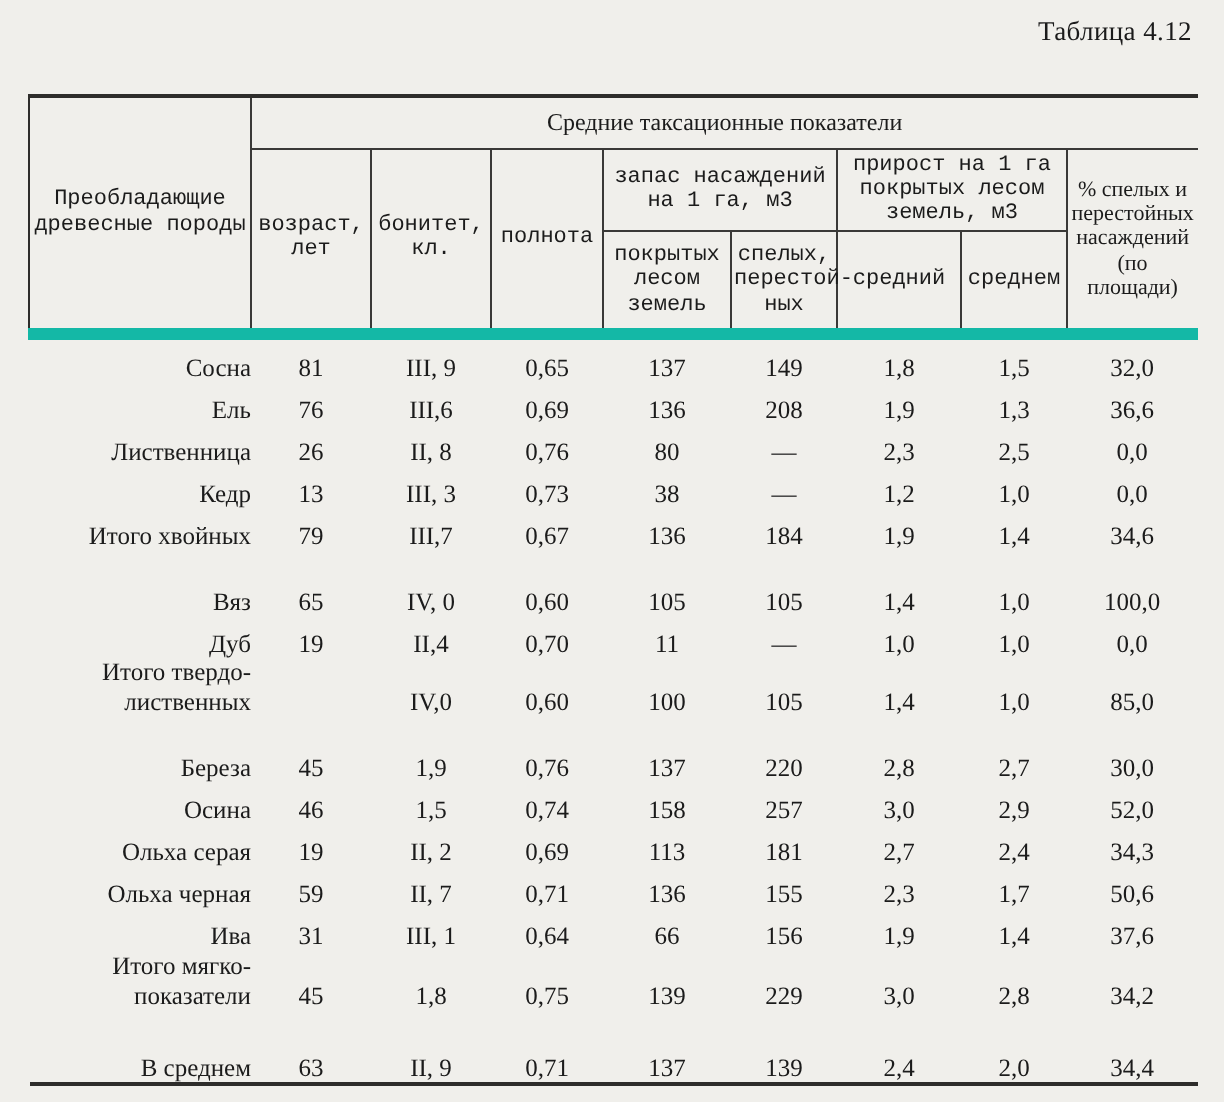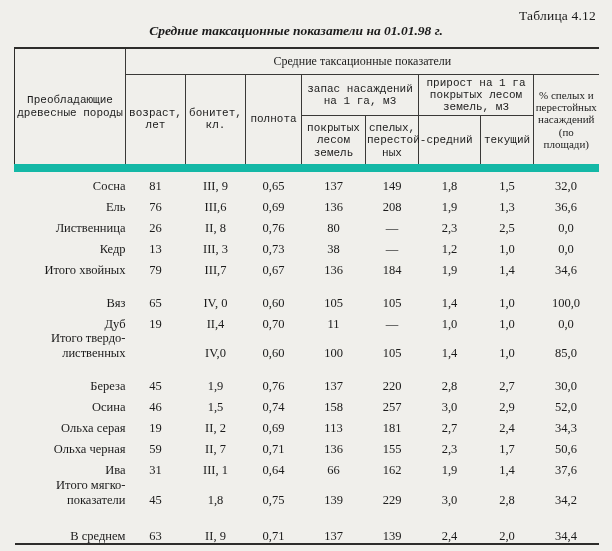--- a/index.html
+++ b/index.html
@@ -32,21 +32,21 @@
   thead th{
     font-weight:normal;
     font-size:11px;
     line-height:1.12;
     text-align:center;vertical-align:middle;
     padding:2px 1px;
   }
   .outer-left{border-left:1.5px solid #2e2d2b;}
   .vr{border-right:1px solid #3a3937;font-family:Liberation Mono, monospace;}
   .hb1{border-bottom:1px solid #3a3937;}
-  .hbot{border-bottom:8px solid #14b8a6;}
+  .hbot{border-bottom:6px solid #14b8a6;}
   .row-grouptitle{height:26px;}
   .row-head2 th{height:32px;}
   .row-head3 th{height:44px;}
   tbody td{
     border:none;
     padding:0;
     height:21px;
     vertical-align:bottom;
     line-height:1.18;
   }
@@ -57,21 +57,20 @@
   tbody td.num{text-align:center;}
   tbody tr.gap td{height:auto;}
 </style>
 </head>
 <body>
 
 <div class="page">
 
   <div class="table-label">Таблица 4.12</div>
 
-  <div class="doc-title">Средние таксационные показатели на 01.01.98 г.</div>
 
   <table class="tax">
     <colgroup>
       <col style="width:111px">
       <col style="width:60px">
       <col style="width:60px">
       <col style="width:56px">
       <col style="width:64px">
       <col style="width:53px">
       <col style="width:62px">
@@ -88,21 +87,21 @@
         <th rowspan="2" class="vr hbot">бонитет, кл.</th>
         <th rowspan="2" class="vr hbot">полнота</th>
         <th colspan="2" class="vr hb1">запас насаждений на 1 га, м3</th>
         <th colspan="2" class="vr hb1">прирост на 1 га покры­тых лесом земель, м3</th>
         <th rowspan="2" class="hbot">% спелых и пере­стойных насажде­ний (по площади)</th>
       </tr>
       <tr class="row-head3">
         <th class="vr hbot">покрытых лесом земель</th>
         <th class="vr hbot">спелых, перестой­ных</th>
         <th class="vr hbot">средний</th>
-        <th class="vr hbot">текущий</th>
+        <th class="vr hbot">среднем</th>
       </tr>
     </thead>
     <tbody>
         <tr>
           <td class="species">Сосна</td>
           <td class="num">81</td>
           <td class="num">III, 9</td>
           <td class="num">0,65</td>
           <td class="num">137</td>
           <td class="num">149</td>
@@ -236,21 +235,21 @@
           <td class="num">2,3</td>
           <td class="num">1,7</td>
           <td class="num">50,6</td>
         </tr>
         <tr>
           <td class="species">Ива</td>
           <td class="num">31</td>
           <td class="num">III, 1</td>
           <td class="num">0,64</td>
           <td class="num">66</td>
-          <td class="num">162</td>
+          <td class="num">156</td>
           <td class="num">1,9</td>
           <td class="num">1,4</td>
           <td class="num">37,6</td>
         </tr>
         <tr>
           <td class="species">Итого мягко­показатели</td>
           <td class="num">45</td>
           <td class="num">1,8</td>
           <td class="num">0,75</td>
           <td class="num">139</td>

